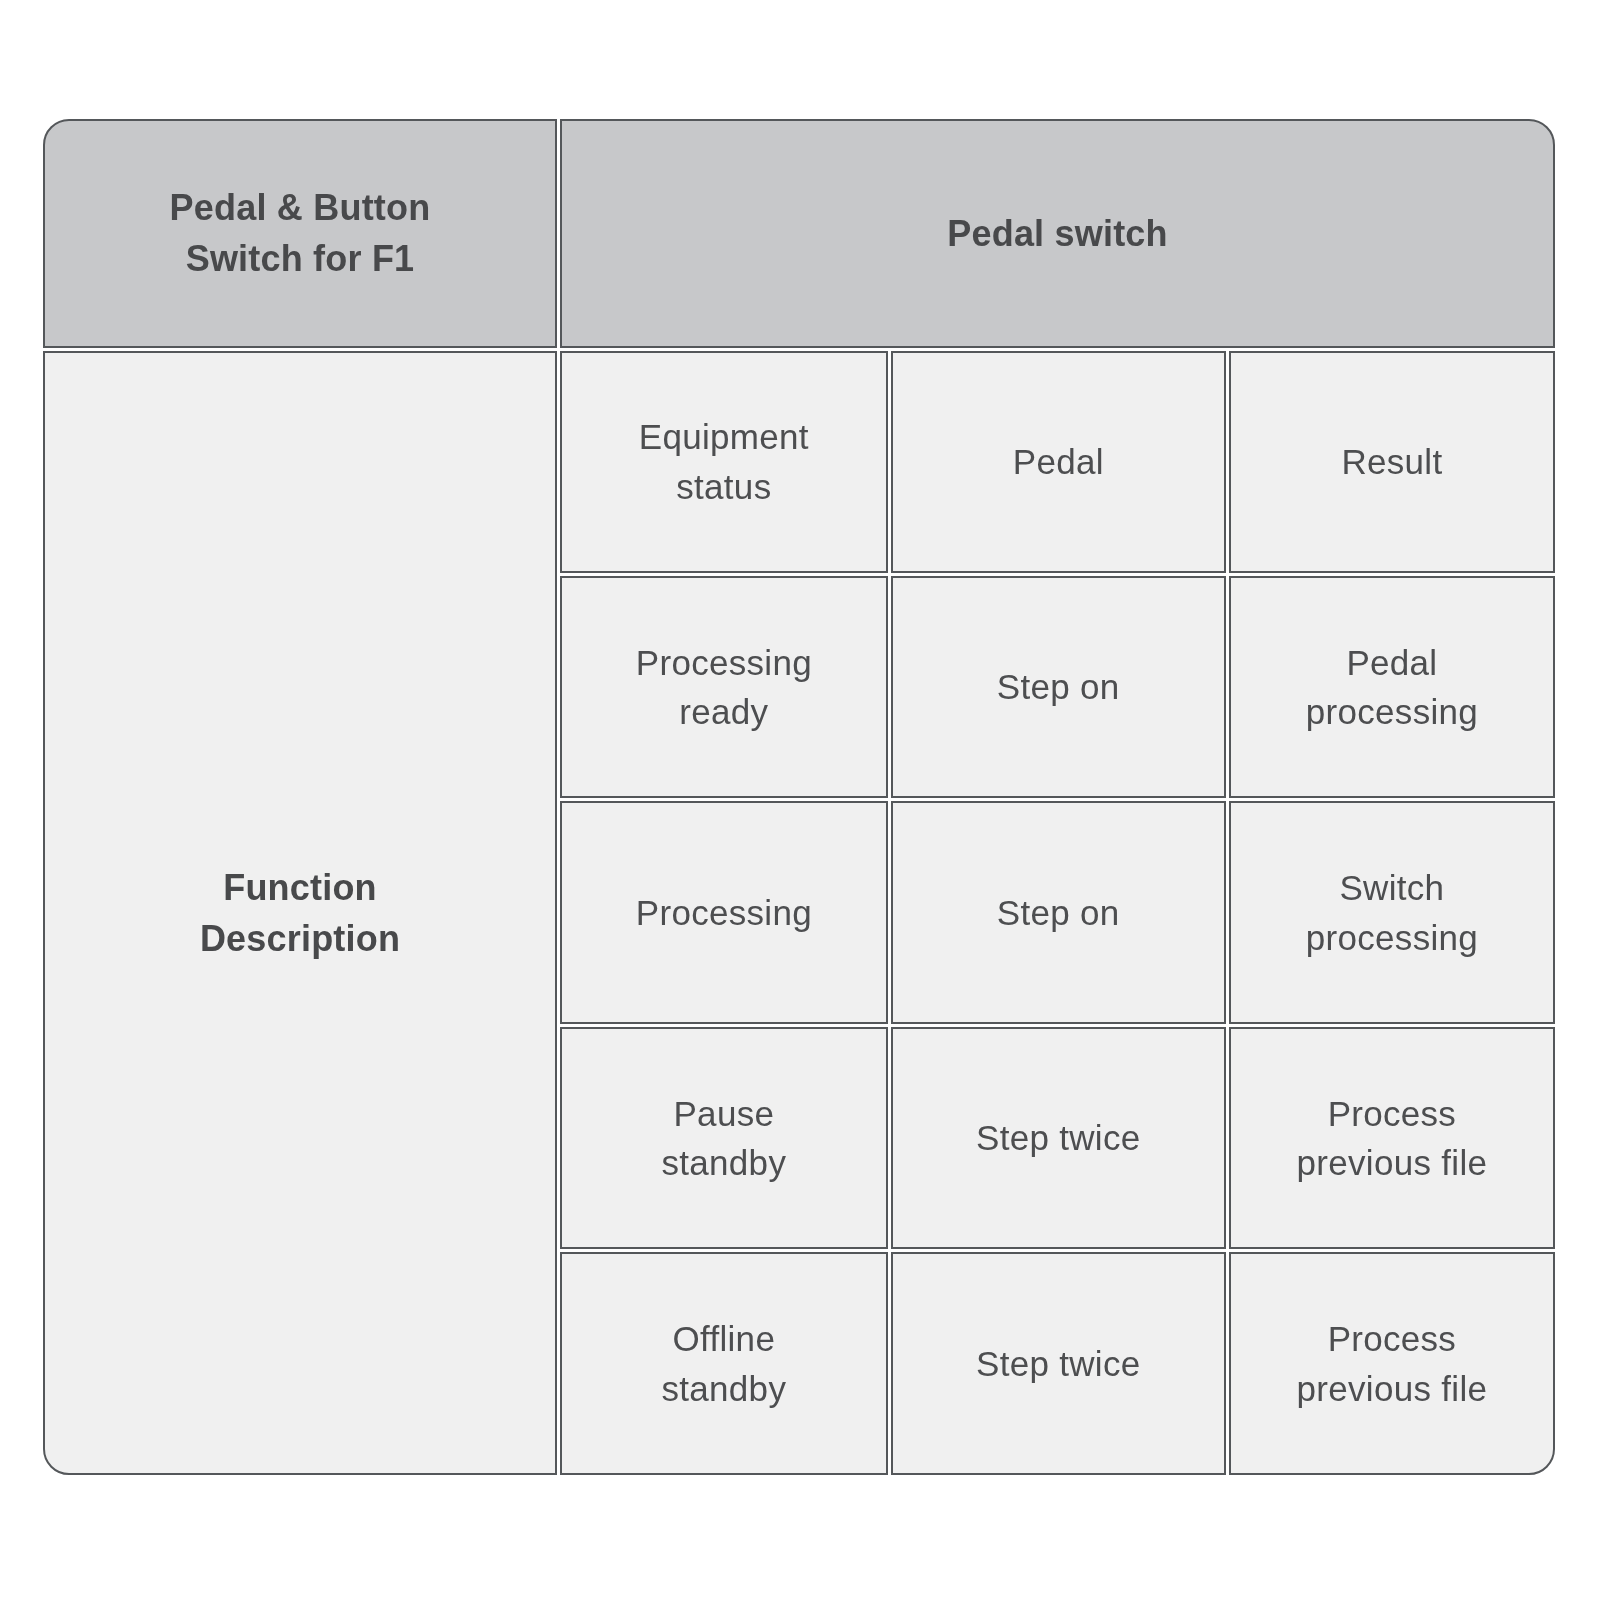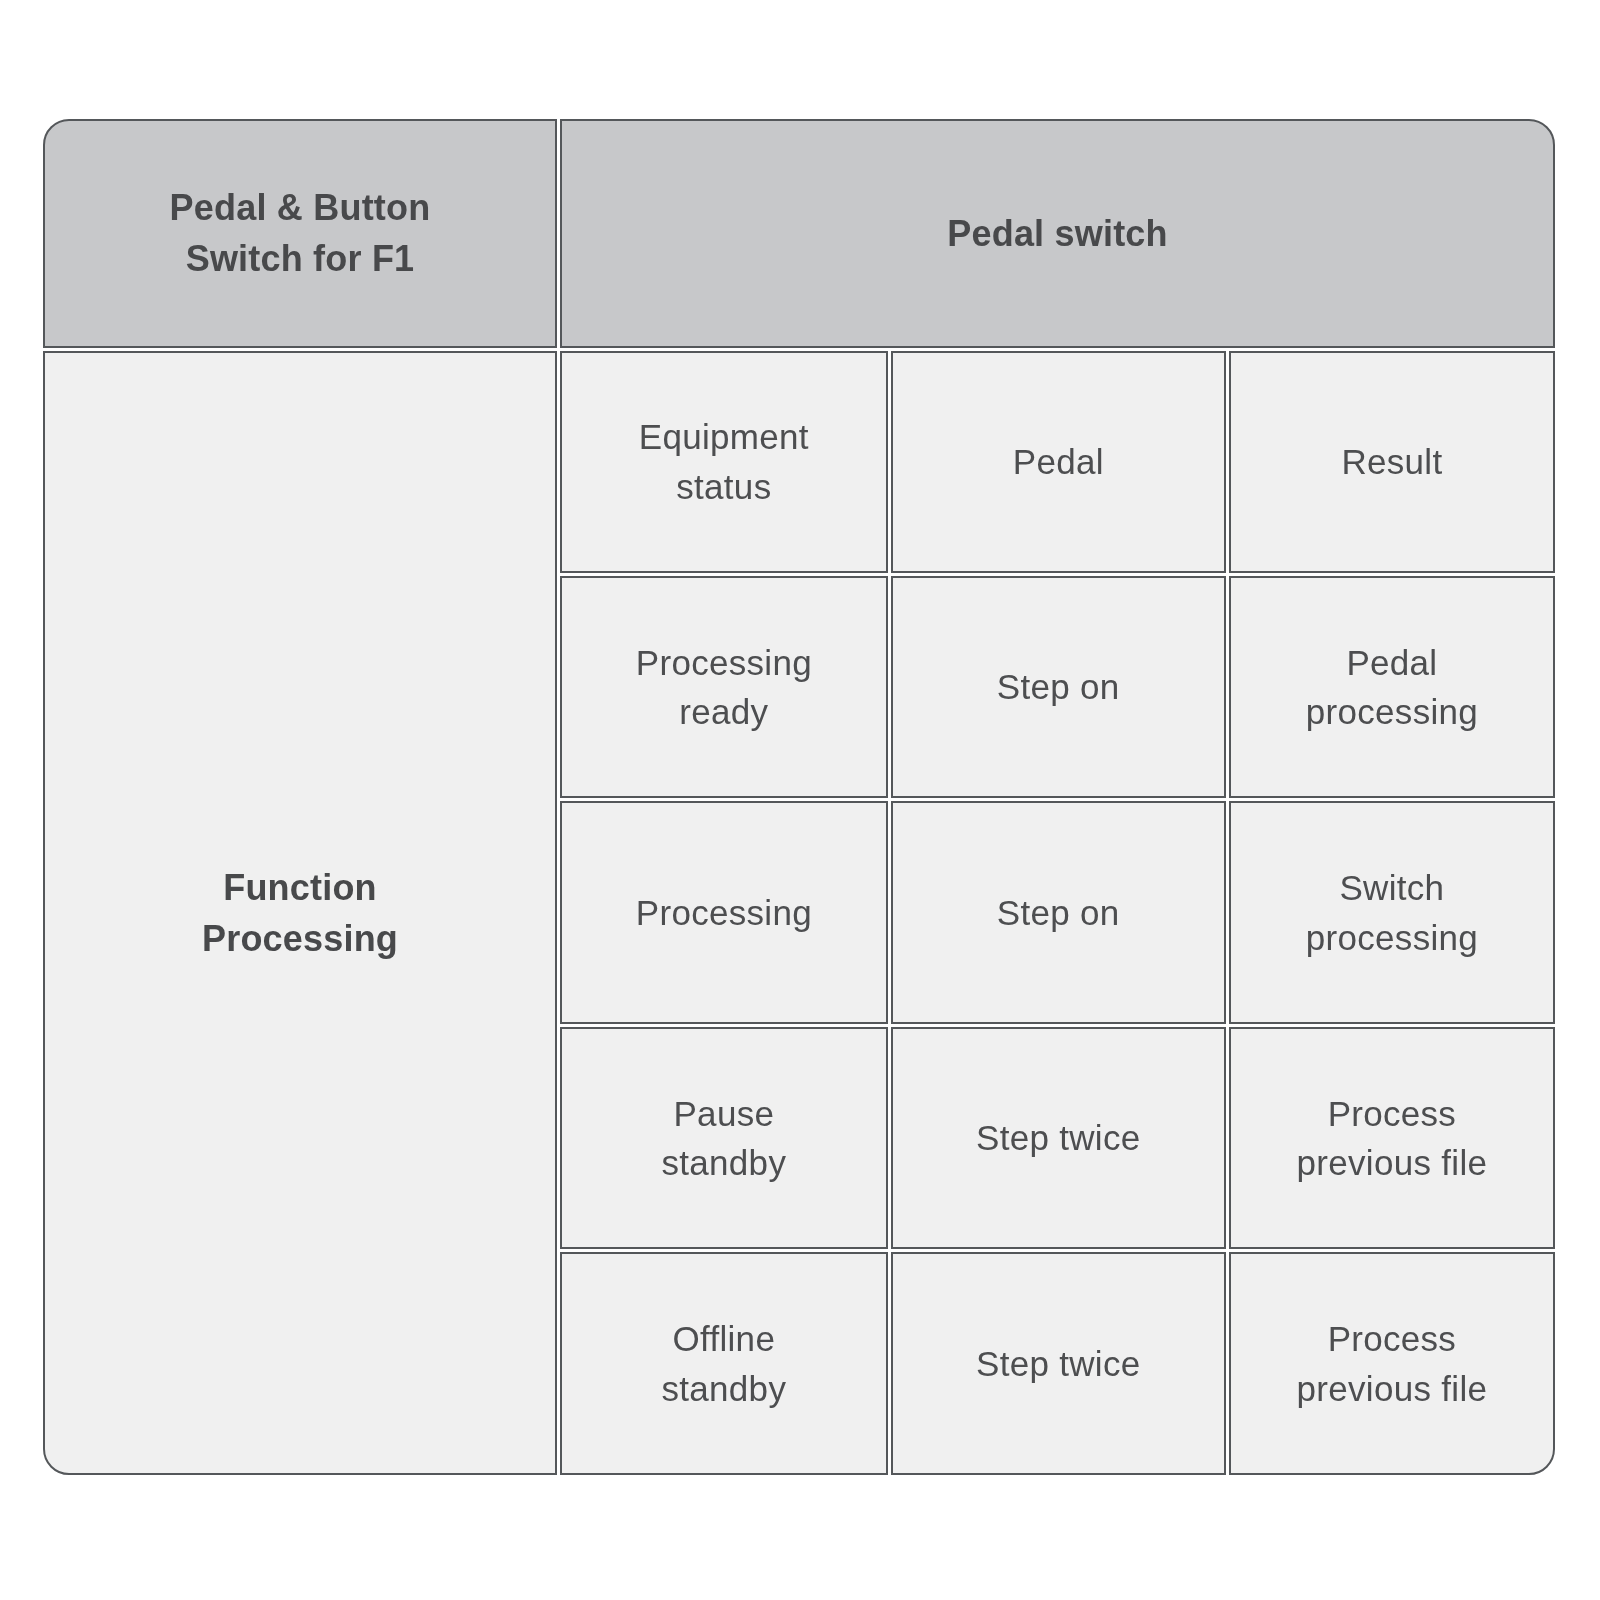--- a/index.html
+++ b/index.html
@@ -85,21 +85,21 @@
           <span>Pedal &amp; Button
 Switch for F1</span>
         </td>
         <td class="hdr corner-tr" colspan="3">
           <span>Pedal switch</span>
         </td>
       </tr>
       <tr class="body-row">
         <td class="side-hdr corner-bl" rowspan="5">
           <span>Function
-Processing</span>
+Description</span>
         </td>
         <td class="cell">
           <span>Equipment
 status</span>
         </td>
         <td class="cell">
           <span>Pedal</span>
         </td>
         <td class="cell">
           <span>Result</span>

